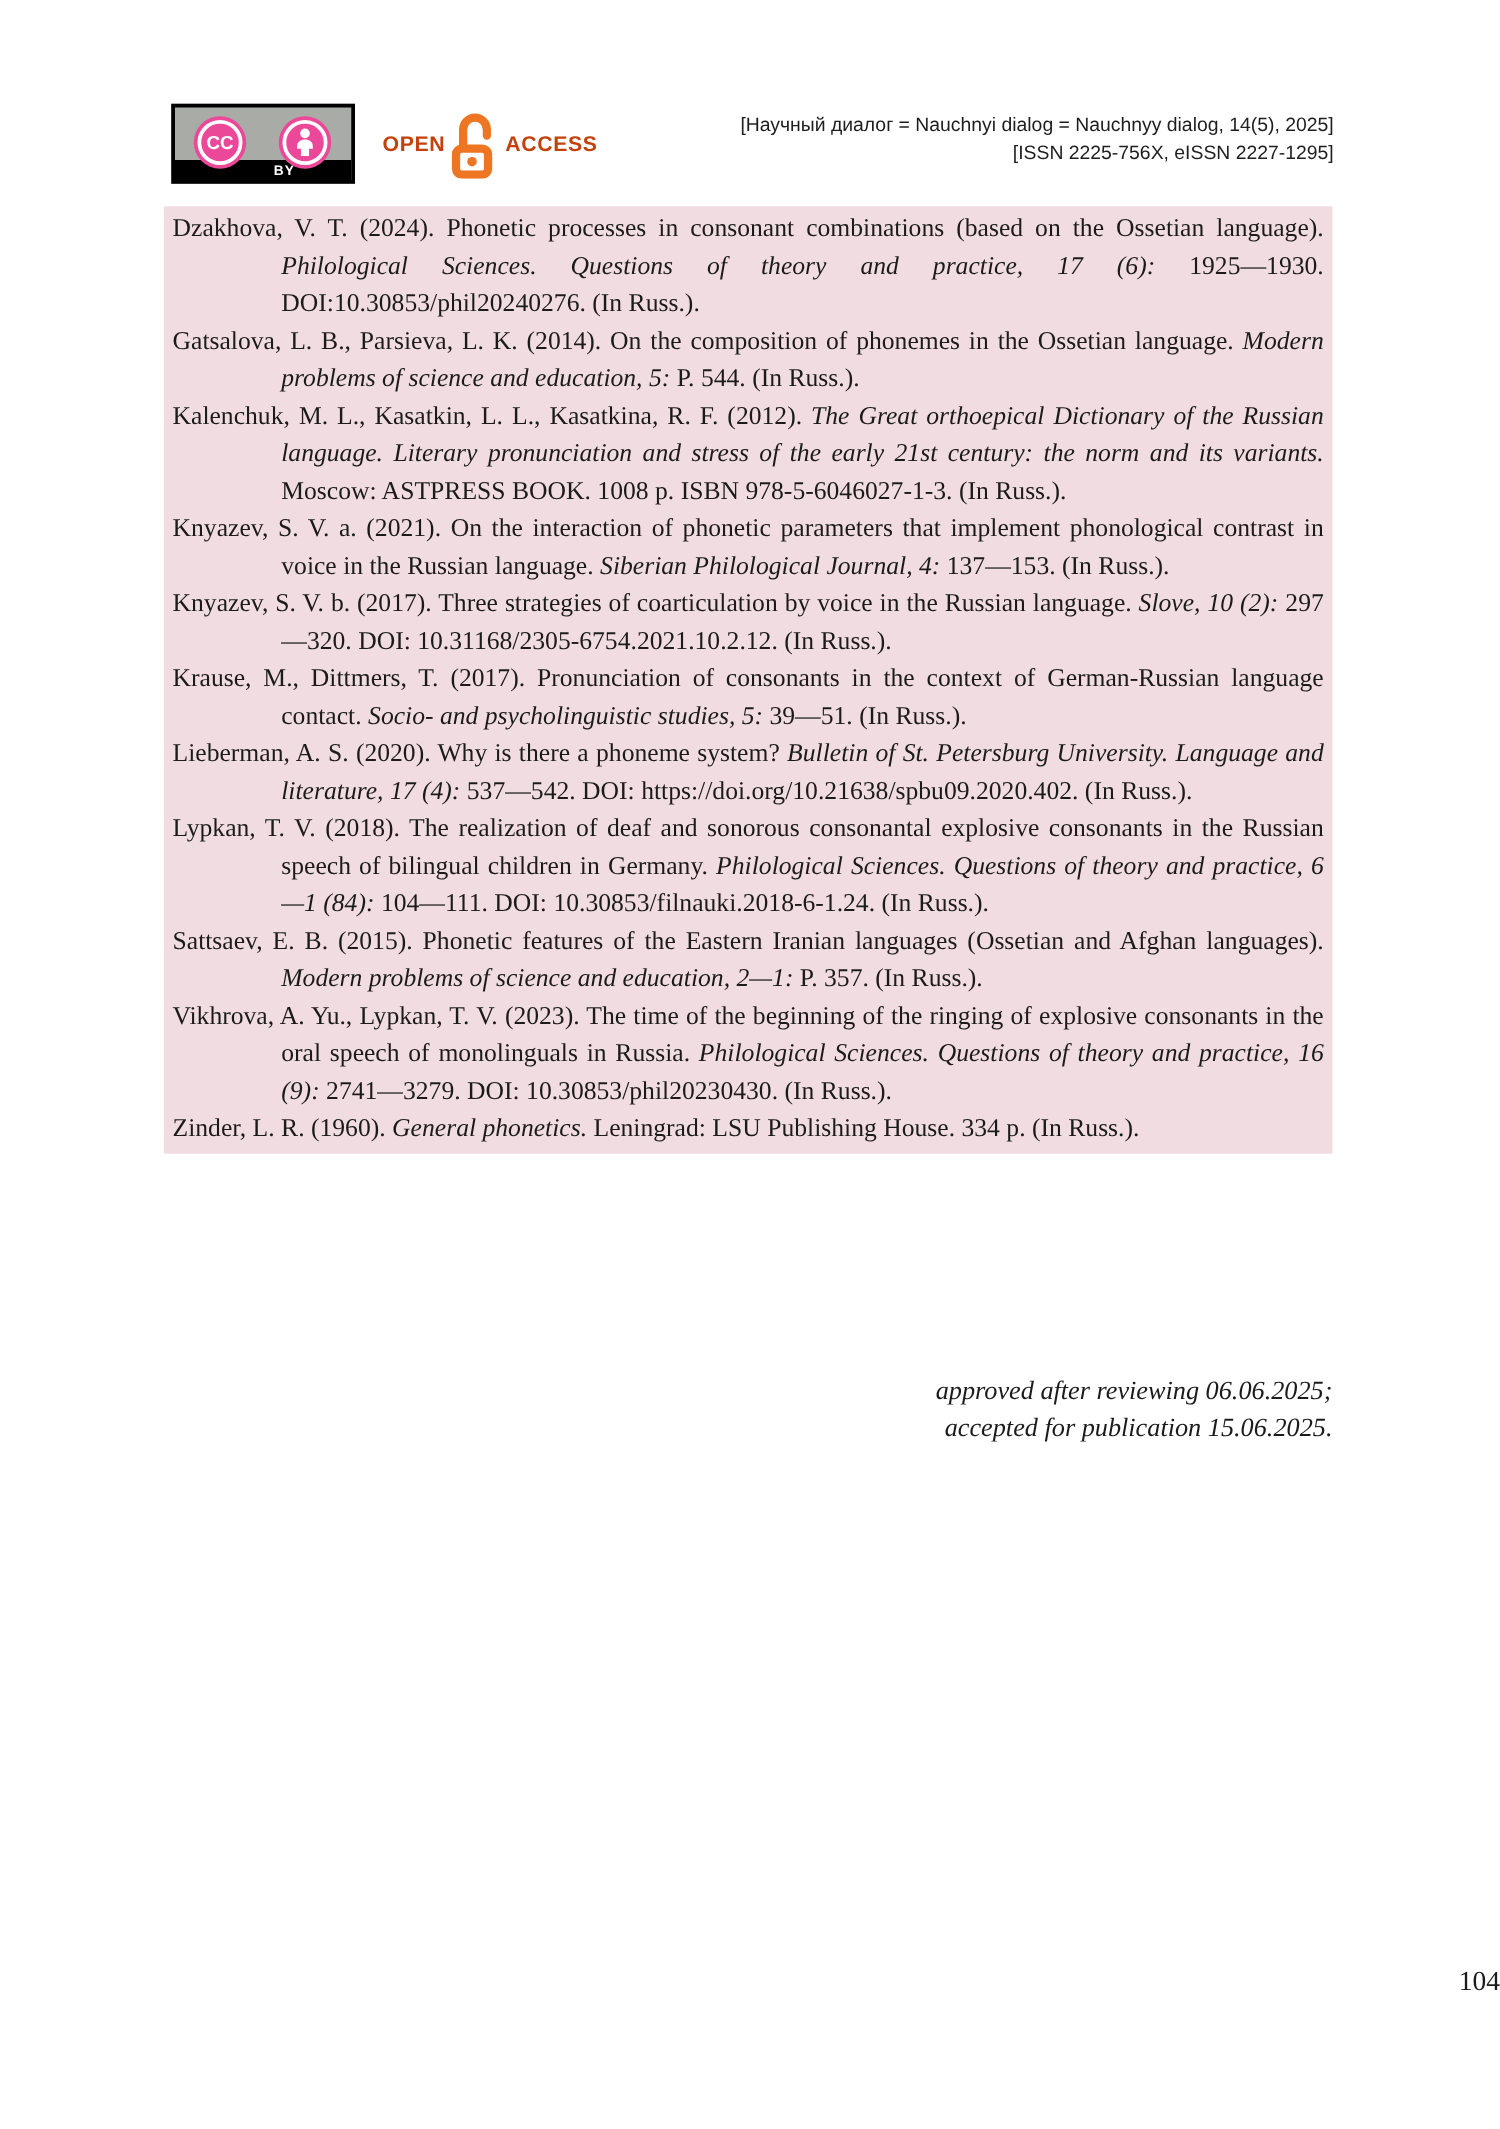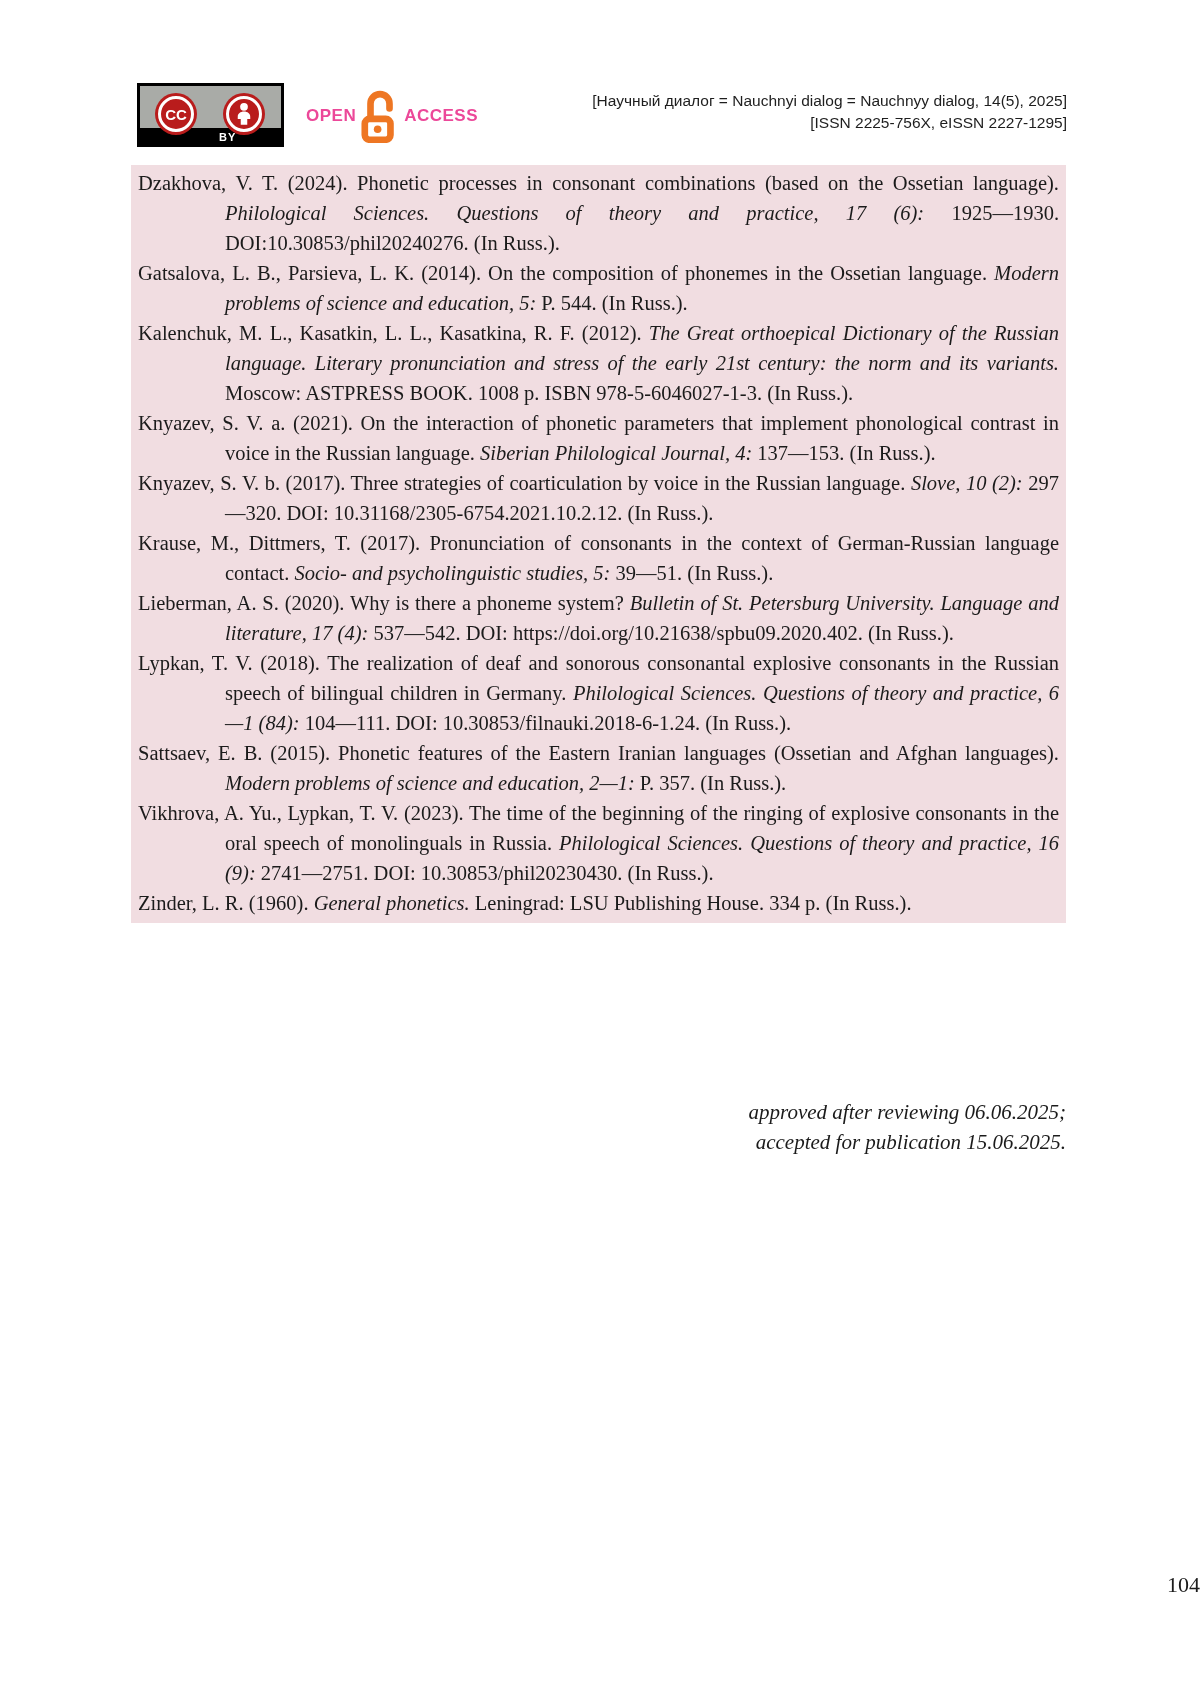--- a/index.html
+++ b/index.html
@@ -21,40 +21,40 @@
   .cc-strip {
     position:absolute; left:0; right:0; bottom:0; height:16px; background:#000;
   }
   .cc-by-label {
     position:absolute; bottom:1px; left:56%; width:60px; text-align:left;
     color:#fff; font-family:"Liberation Sans", sans-serif;
     font-size:11px; font-weight:bold; letter-spacing:1px;
   }
   .cc-circle {
     position:absolute; top:7px; width:42px; height:42px; border-radius:50%;
-    background:#b91c1c;
+    background:#ec4899;
   }
   .cc-circle .ring {
     position:absolute; inset:3px; border:3px solid #fff; border-radius:50%;
   }
   .cc-circle.c1 { left:15px; }
   .cc-circle.c2 { left:83px; }
   .cc-letters {
     position:absolute; inset:0; display:flex; align-items:center; justify-content:center;
     color:#fff; font-family:"Liberation Sans", sans-serif;
     font-weight:bold; font-size:15px; letter-spacing:0;
   }
   .person-svg { position:absolute; inset:6px; }
 
   .oa-logo {
     display:flex; align-items:center; margin-left:22px; margin-top:6px; flex:0 0 auto;
   }
   .oa-word {
     font-family:"Liberation Sans", sans-serif; font-weight:bold;
-    font-size:17px; letter-spacing:0.5px; color:#ec4899;
+    font-size:17px; letter-spacing:0.5px; color:#c2410c;
   }
   .oa-lock { width:38px; height:54px; margin:0 5px; }
 
   .journal-info {
     flex:1 1 auto; text-align:right; margin-top:7px;
     font-family:"Liberation Sans", sans-serif;
     font-size:15.5px; line-height:22px; color:#1e1e1e;
   }
 
   
@@ -120,21 +120,21 @@
 <div class="refs" style="background: rgb(241, 221, 225);">
     <p class="ref"><span>Dzakhova, V. T. (2024). Phonetic processes in consonant combinations (based on the Ossetian language). </span><span class="it">Philological Sciences. Questions of theory and practice, 17 (6): </span><span>1925—1930. DOI:10.30853/phil20240276. (In Russ.).</span></p>
     <p class="ref"><span>Gatsalova, L. B., Parsieva, L. K. (2014). On the composition of phonemes in the Ossetian language. </span><span class="it">Modern problems of science and education, 5: </span><span>P. 544. (In Russ.).</span></p>
     <p class="ref"><span>Kalenchuk, M. L., Kasatkin, L. L., Kasatkina, R. F. (2012). </span><span class="it">The Great orthoepical Dictionary of the Russian language. Literary pronunciation and stress of the early 21st century: the norm and its variants. </span><span>Moscow: ASTPRESS BOOK. 1008 p. ISBN 978-5-6046027-1-3. (In Russ.).</span></p>
     <p class="ref"><span>Knyazev, S. V. a. (2021). On the interaction of phonetic parameters that implement phonological contrast in voice in the Russian language. </span><span class="it">Siberian Philological Journal, 4: </span><span>137—153. (In Russ.).</span></p>
     <p class="ref"><span>Knyazev, S. V. b. (2017). Three strategies of coarticulation by voice in the Russian language. </span><span class="it">Slove, 10 (2): </span><span>297—320. DOI: 10.31168/2305-6754.2021.10.2.12. (In Russ.).</span></p>
     <p class="ref"><span>Krause, M., Dittmers, T. (2017). Pronunciation of consonants in the context of German-Russian language contact. </span><span class="it">Socio- and psycholinguistic studies, 5: </span><span>39—51. (In Russ.).</span></p>
     <p class="ref"><span>Lieberman, A. S. (2020). Why is there a phoneme system? </span><span class="it">Bulletin of St. Petersburg University. Language and literature, 17 (4): </span><span>537—542. DOI: https://doi.org/10.21638/spbu09.2020.402. (In Russ.).</span></p>
     <p class="ref"><span>Lypkan, T. V. (2018). The realization of deaf and sonorous consonantal explosive consonants in the Russian speech of bilingual children in Germany. </span><span class="it">Philological Sciences. Questions of theory and practice, 6—1 (84): </span><span>104—111. DOI: 10.30853/filnauki.2018-6-1.24. (In Russ.).</span></p>
     <p class="ref"><span>Sattsaev, E. B. (2015). Phonetic features of the Eastern Iranian languages (Ossetian and Afghan languages). </span><span class="it">Modern problems of science and education, 2—1: </span><span>P. 357. (In Russ.).</span></p>
-    <p class="ref"><span>Vikhrova, A. Yu., Lypkan, T. V. (2023). The time of the beginning of the ringing of explosive consonants in the oral speech of monolinguals in Russia. </span><span class="it">Philological Sciences. Questions of theory and practice, 16 (9): </span><span>2741—2751. DOI: 10.30853/phil20230430. (In Russ.).</span></p>
+    <p class="ref"><span>Vikhrova, A. Yu., Lypkan, T. V. (2023). The time of the beginning of the ringing of explosive consonants in the oral speech of monolinguals in Russia. </span><span class="it">Philological Sciences. Questions of theory and practice, 16 (9): </span><span>2741—3279. DOI: 10.30853/phil20230430. (In Russ.).</span></p>
     <p class="ref"><span>Zinder, L. R. (1960). </span><span class="it">General phonetics. </span><span>Leningrad: LSU Publishing House. 334 p. (In Russ.).</span></p>
   </div>
 
 <div class="dates">
   <div>approved after reviewing 06.06.2025;</div>
   <div>accepted for publication 15.06.2025.</div>
 </div>
 
 <div class="pagenum">104</div>
 

